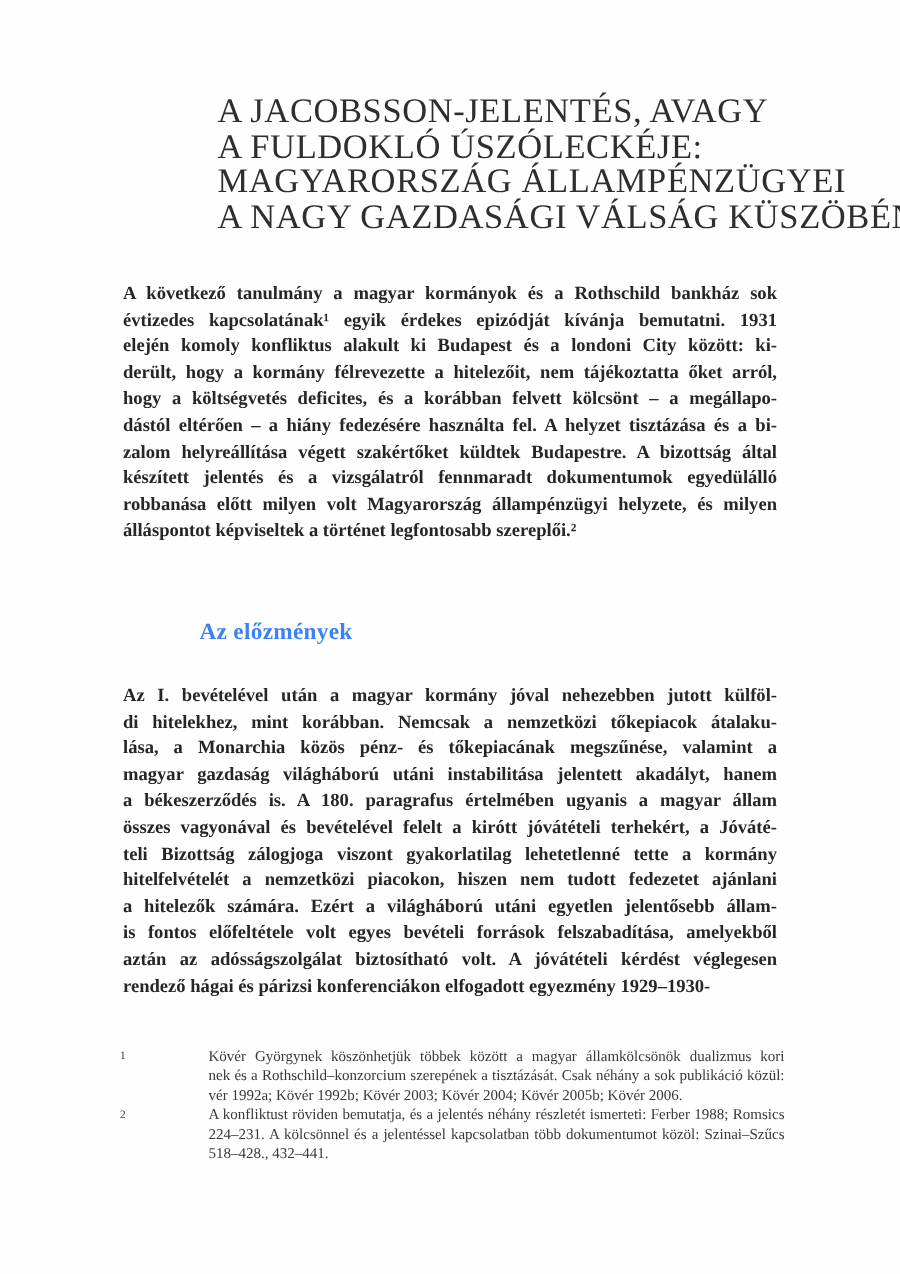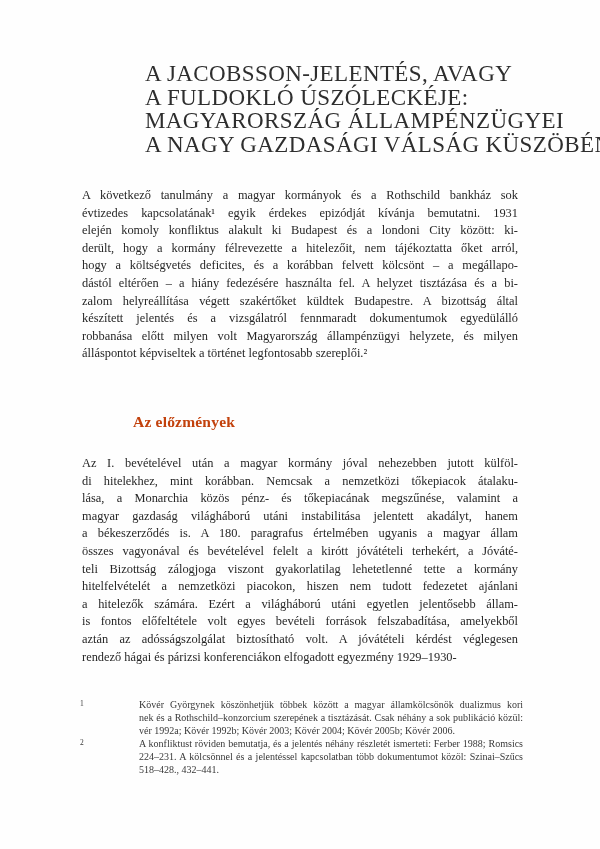--- a/index.html
+++ b/index.html
@@ -14,32 +14,33 @@
   .title-block {
     position:absolute; left:133px; top:62px; width:420px;
     font-size:23px; line-height:23.5px; letter-spacing:0.4px;
     color:#2e2e2e;
     margin-left:12px;
   }
   .title-line { white-space:nowrap; }
   .para {
     position:absolute; left:82px; width:436px;
     font-size:12.4px;
+    font-weight:bold;
   }
   .para-intro { top:187px; }
   .para-section { top:455px; }
   .body-line {
     line-height:17.6px; height:17.6px; overflow:hidden;
     text-align:justify; text-align-last:justify;
   }
   .body-line.last { text-align-last:left; }
   .section-heading {
     position:absolute; left:133px; top:413px; margin:0;
     font-size:15.5px; font-weight:bold; letter-spacing:0.2px;
-    color:#c2410c;
+    color:#3b82f6;
     text-align:center;
   }
   .footnotes {
     position:absolute; left:80px; top:698px; width:443px;
     font-size:10px; color:#383838;
   }
   .footnote { display:flex; }
   .fn-marker {
     flex:0 0 20px; width:20px;
     font-size:7.5px; padding-top:1px; color:#383838;

